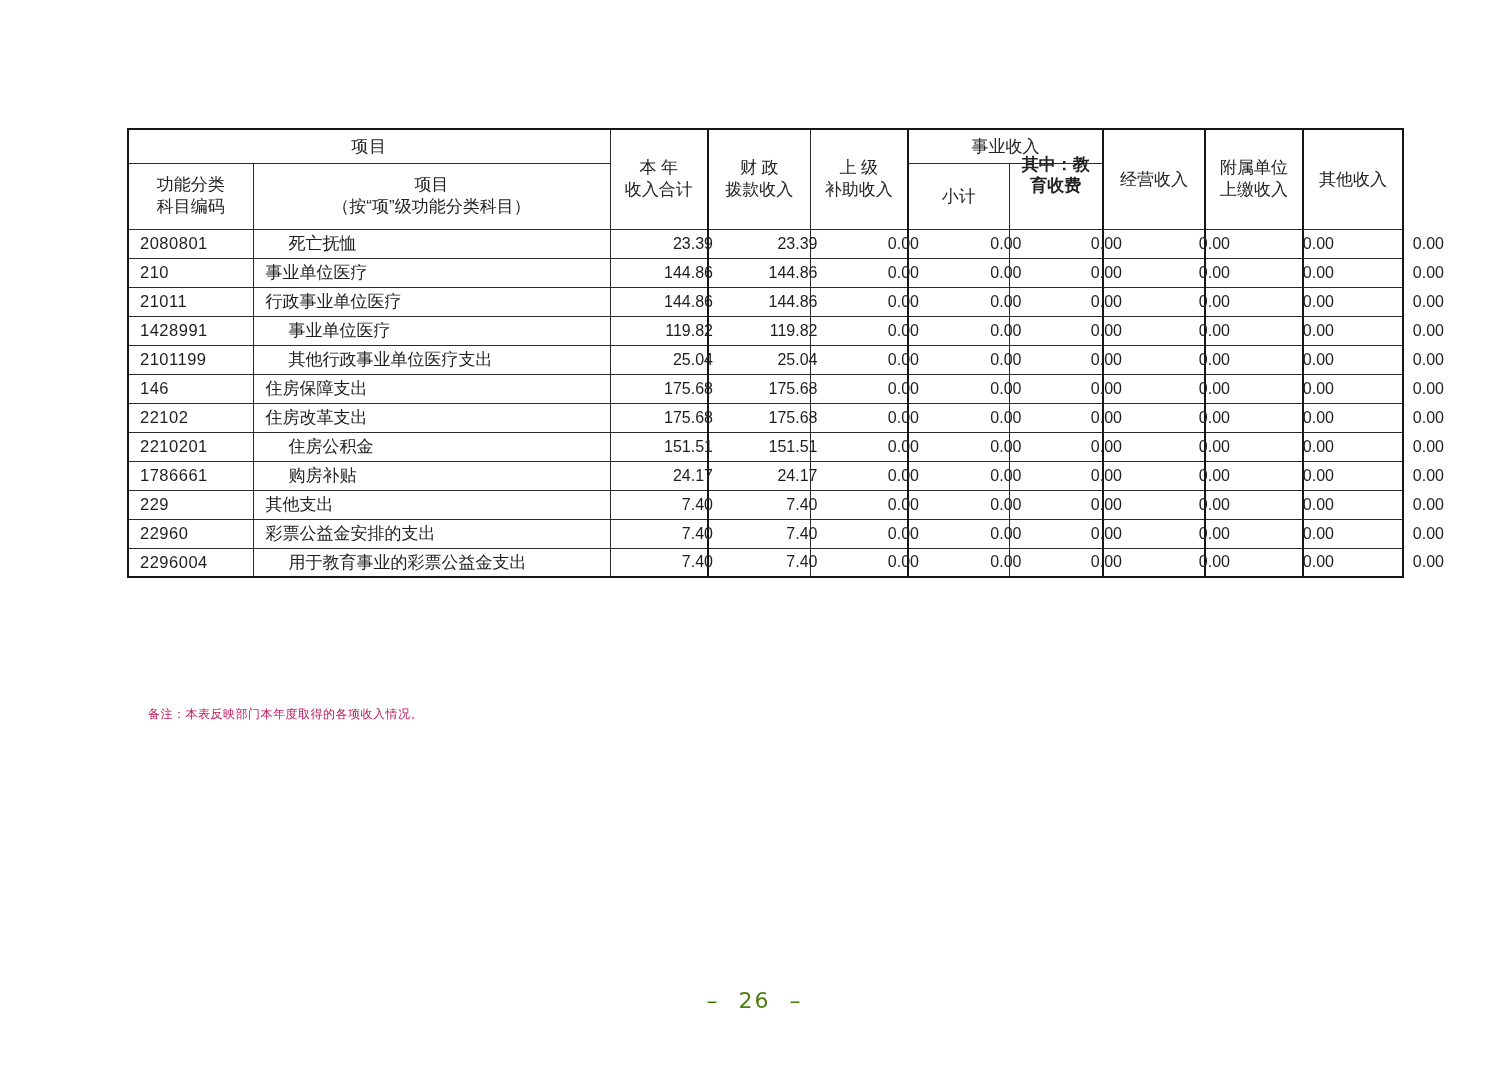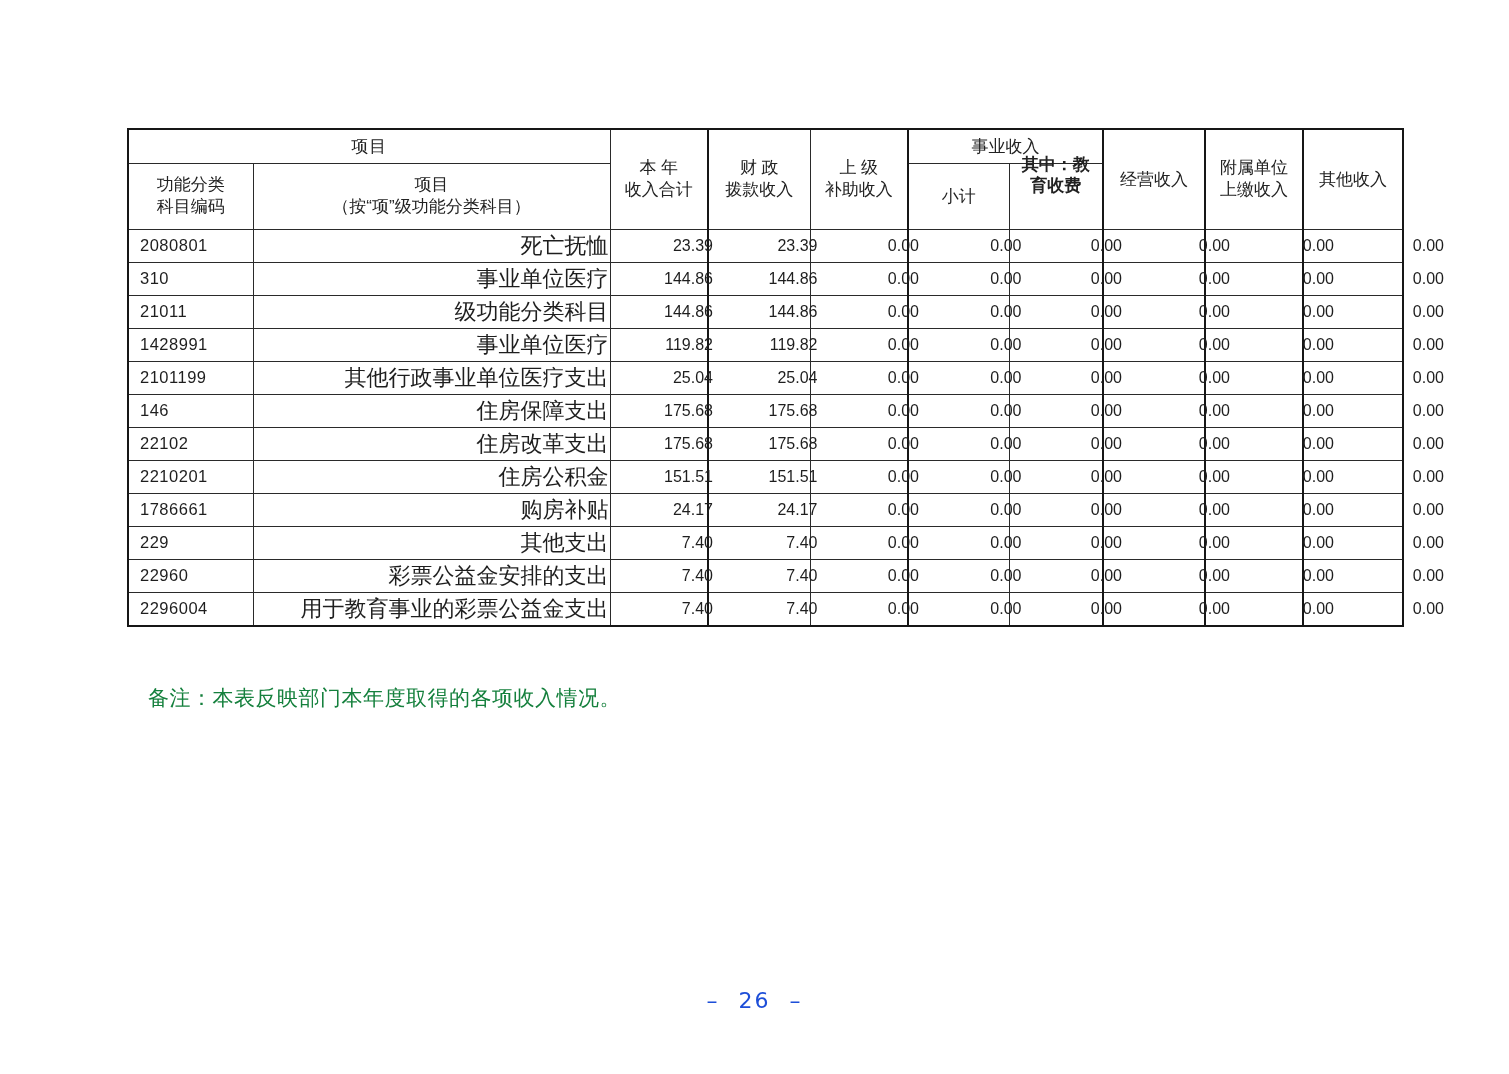--- a/index.html
+++ b/index.html
@@ -22,41 +22,41 @@
   thead tr.h1 { height:34px; }
   thead tr.h2 { height:66px; }
   thead th { font-size:17px; text-align:center; color:#222; }
   thead th .ln { display:block; line-height:22px; }
   th.grp-item { letter-spacing:1px; }
   th.edu { vertical-align:top; }
   th.edu .edu-inner { position:relative; top:-11px; }
   th.edu .ln { line-height:21px;font-weight:bold; }
   tbody tr { height:29px; }
   td.code { text-align:left; padding-left:11px; font-size:16.5px; letter-spacing:0.5px; }
-  td.item { text-align:right; font-size:22px; }
+  td.item { text-align:left; font-size:17px; }
   td.item.indent-0 { padding-left:12px; }
   td.item.indent-2 { padding-left:35px; }
   td.num { text-align:right; padding:0; font-size:16px; }
   td.num span { position:relative; display:inline-block; }
   
   td.v0 span { left:6px; }
   td.v1 span { left:8px; }
   td.v2 span { left:12px; }
   td.v3 span { left:13px; }
   td.v4 span { left:20px; }
   td.v5 span { left:26px; }
   td.v6 span { left:32px; }
   td.v7 span { left:42px; }
   .note {
-    position:absolute; left:148px; top:684px;
-    font-size:21px; color:#15803d; letter-spacing:0.5px;
+    position:absolute; left:148px; top:706px;
+    font-size:12px; color:#be185d; letter-spacing:0.5px;
   }
   .pageno {
     position:absolute; left:0; top:988px; width:100%;
-    text-align:center; font-size:22px; color:#1d4ed8;
+    text-align:center; font-size:22px; color:#4d7c0f;
     word-spacing:10px; letter-spacing:2px;
     font-family:"DejaVu Sans","Liberation Sans",sans-serif;
   }
 </style>
 </head>
 <body>
 
 <div>
 
   <table class="income">
@@ -120,34 +120,34 @@
           <td class="num v0"><span>23.39</span></td>
           <td class="num v1 bl2"><span>23.39</span></td>
           <td class="num v2"><span>0.00</span></td>
           <td class="num v3 bl2"><span>0.00</span></td>
           <td class="num v4"><span>0.00</span></td>
           <td class="num v5 bl2"><span>0.00</span></td>
           <td class="num v6 bl2"><span>0.00</span></td>
           <td class="num v7 bl2"><span>0.00</span></td>
         </tr>
         <tr>
-          <td class="code">310</td>
+          <td class="code">210</td>
           <td class="item indent-0">事业单位医疗</td>
           <td class="num v0"><span>144.86</span></td>
           <td class="num v1 bl2"><span>144.86</span></td>
           <td class="num v2"><span>0.00</span></td>
           <td class="num v3 bl2"><span>0.00</span></td>
           <td class="num v4"><span>0.00</span></td>
           <td class="num v5 bl2"><span>0.00</span></td>
           <td class="num v6 bl2"><span>0.00</span></td>
           <td class="num v7 bl2"><span>0.00</span></td>
         </tr>
         <tr>
           <td class="code">21011</td>
-          <td class="item indent-0">级功能分类科目</td>
+          <td class="item indent-0">行政事业单位医疗</td>
           <td class="num v0"><span>144.86</span></td>
           <td class="num v1 bl2"><span>144.86</span></td>
           <td class="num v2"><span>0.00</span></td>
           <td class="num v3 bl2"><span>0.00</span></td>
           <td class="num v4"><span>0.00</span></td>
           <td class="num v5 bl2"><span>0.00</span></td>
           <td class="num v6 bl2"><span>0.00</span></td>
           <td class="num v7 bl2"><span>0.00</span></td>
         </tr>
         <tr>

